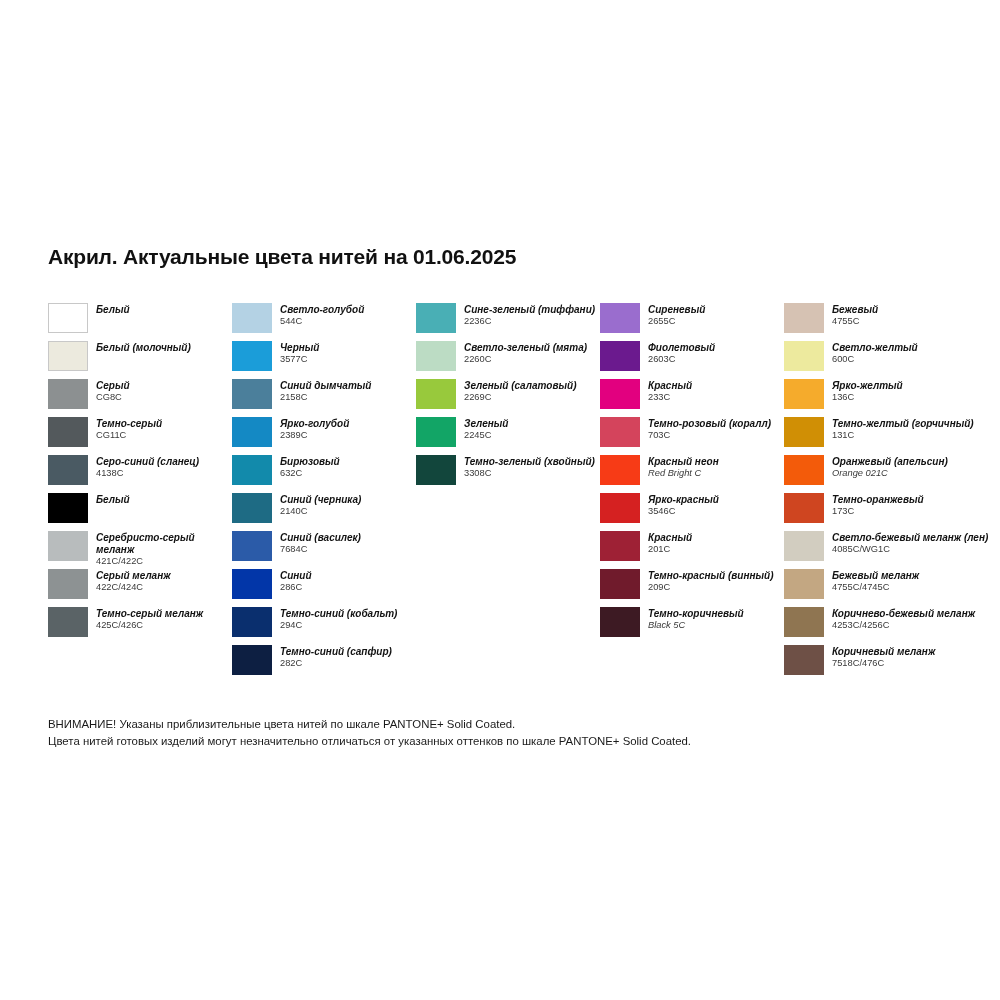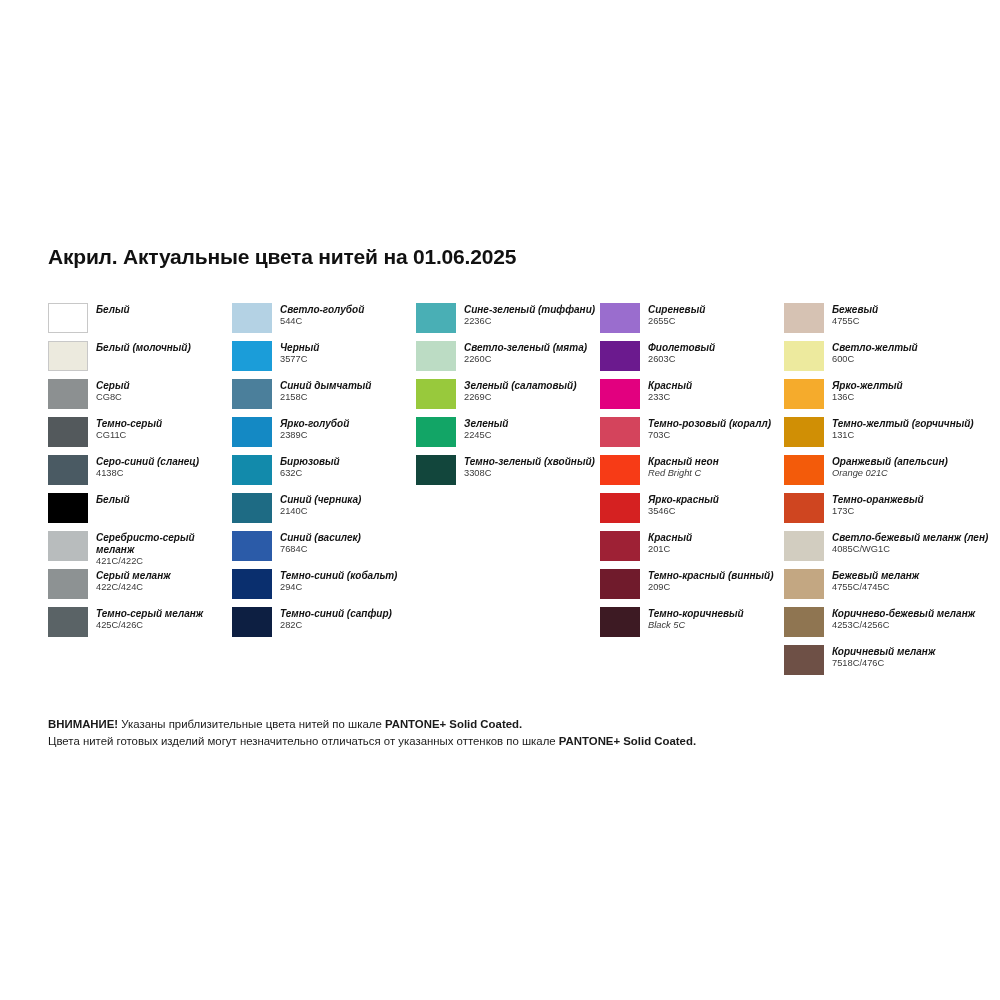--- a/index.html
+++ b/index.html
@@ -93,21 +93,21 @@
   .note {
     position: absolute;
     left: 48px;
     top: 716px;
     width: 900px;
     font-size: 11.4px;
     line-height: 17px;
     color: #1a1a1a;
   }
   .note b {
-    font-weight: bold;
+    font-weight: normal;
   }
 </style>
 </head>
 <body>
 
 <div class="page">
 
   <div class="title">Акрил. Актуальные цвета нитей на 01.06.2025</div>
 
   <div class="columns">
@@ -219,20 +219,27 @@
         <div class="swatch-text">
           <span class="swatch-name">Синий (черника)</span>
           <span class="swatch-code">2140C</span>
         </div>
       </div>
       <div class="swatch-row">
         <div class="swatch" style="background:#2b5ba8"></div>
         <div class="swatch-text">
           <span class="swatch-name">Синий (василек)</span>
           <span class="swatch-code">7684C</span>
+        </div>
+      </div>
+      <div class="swatch-row">
+        <div class="swatch" style="background:#0236a8"></div>
+        <div class="swatch-text">
+          <span class="swatch-name">Синий</span>
+          <span class="swatch-code">286C</span>
         </div>
       </div>
       <div class="swatch-row">
         <div class="swatch" style="background:#0a2f6e"></div>
         <div class="swatch-text">
           <span class="swatch-name">Темно-синий (кобальт)</span>
           <span class="swatch-code">294C</span>
         </div>
       </div>
       <div class="swatch-row">

